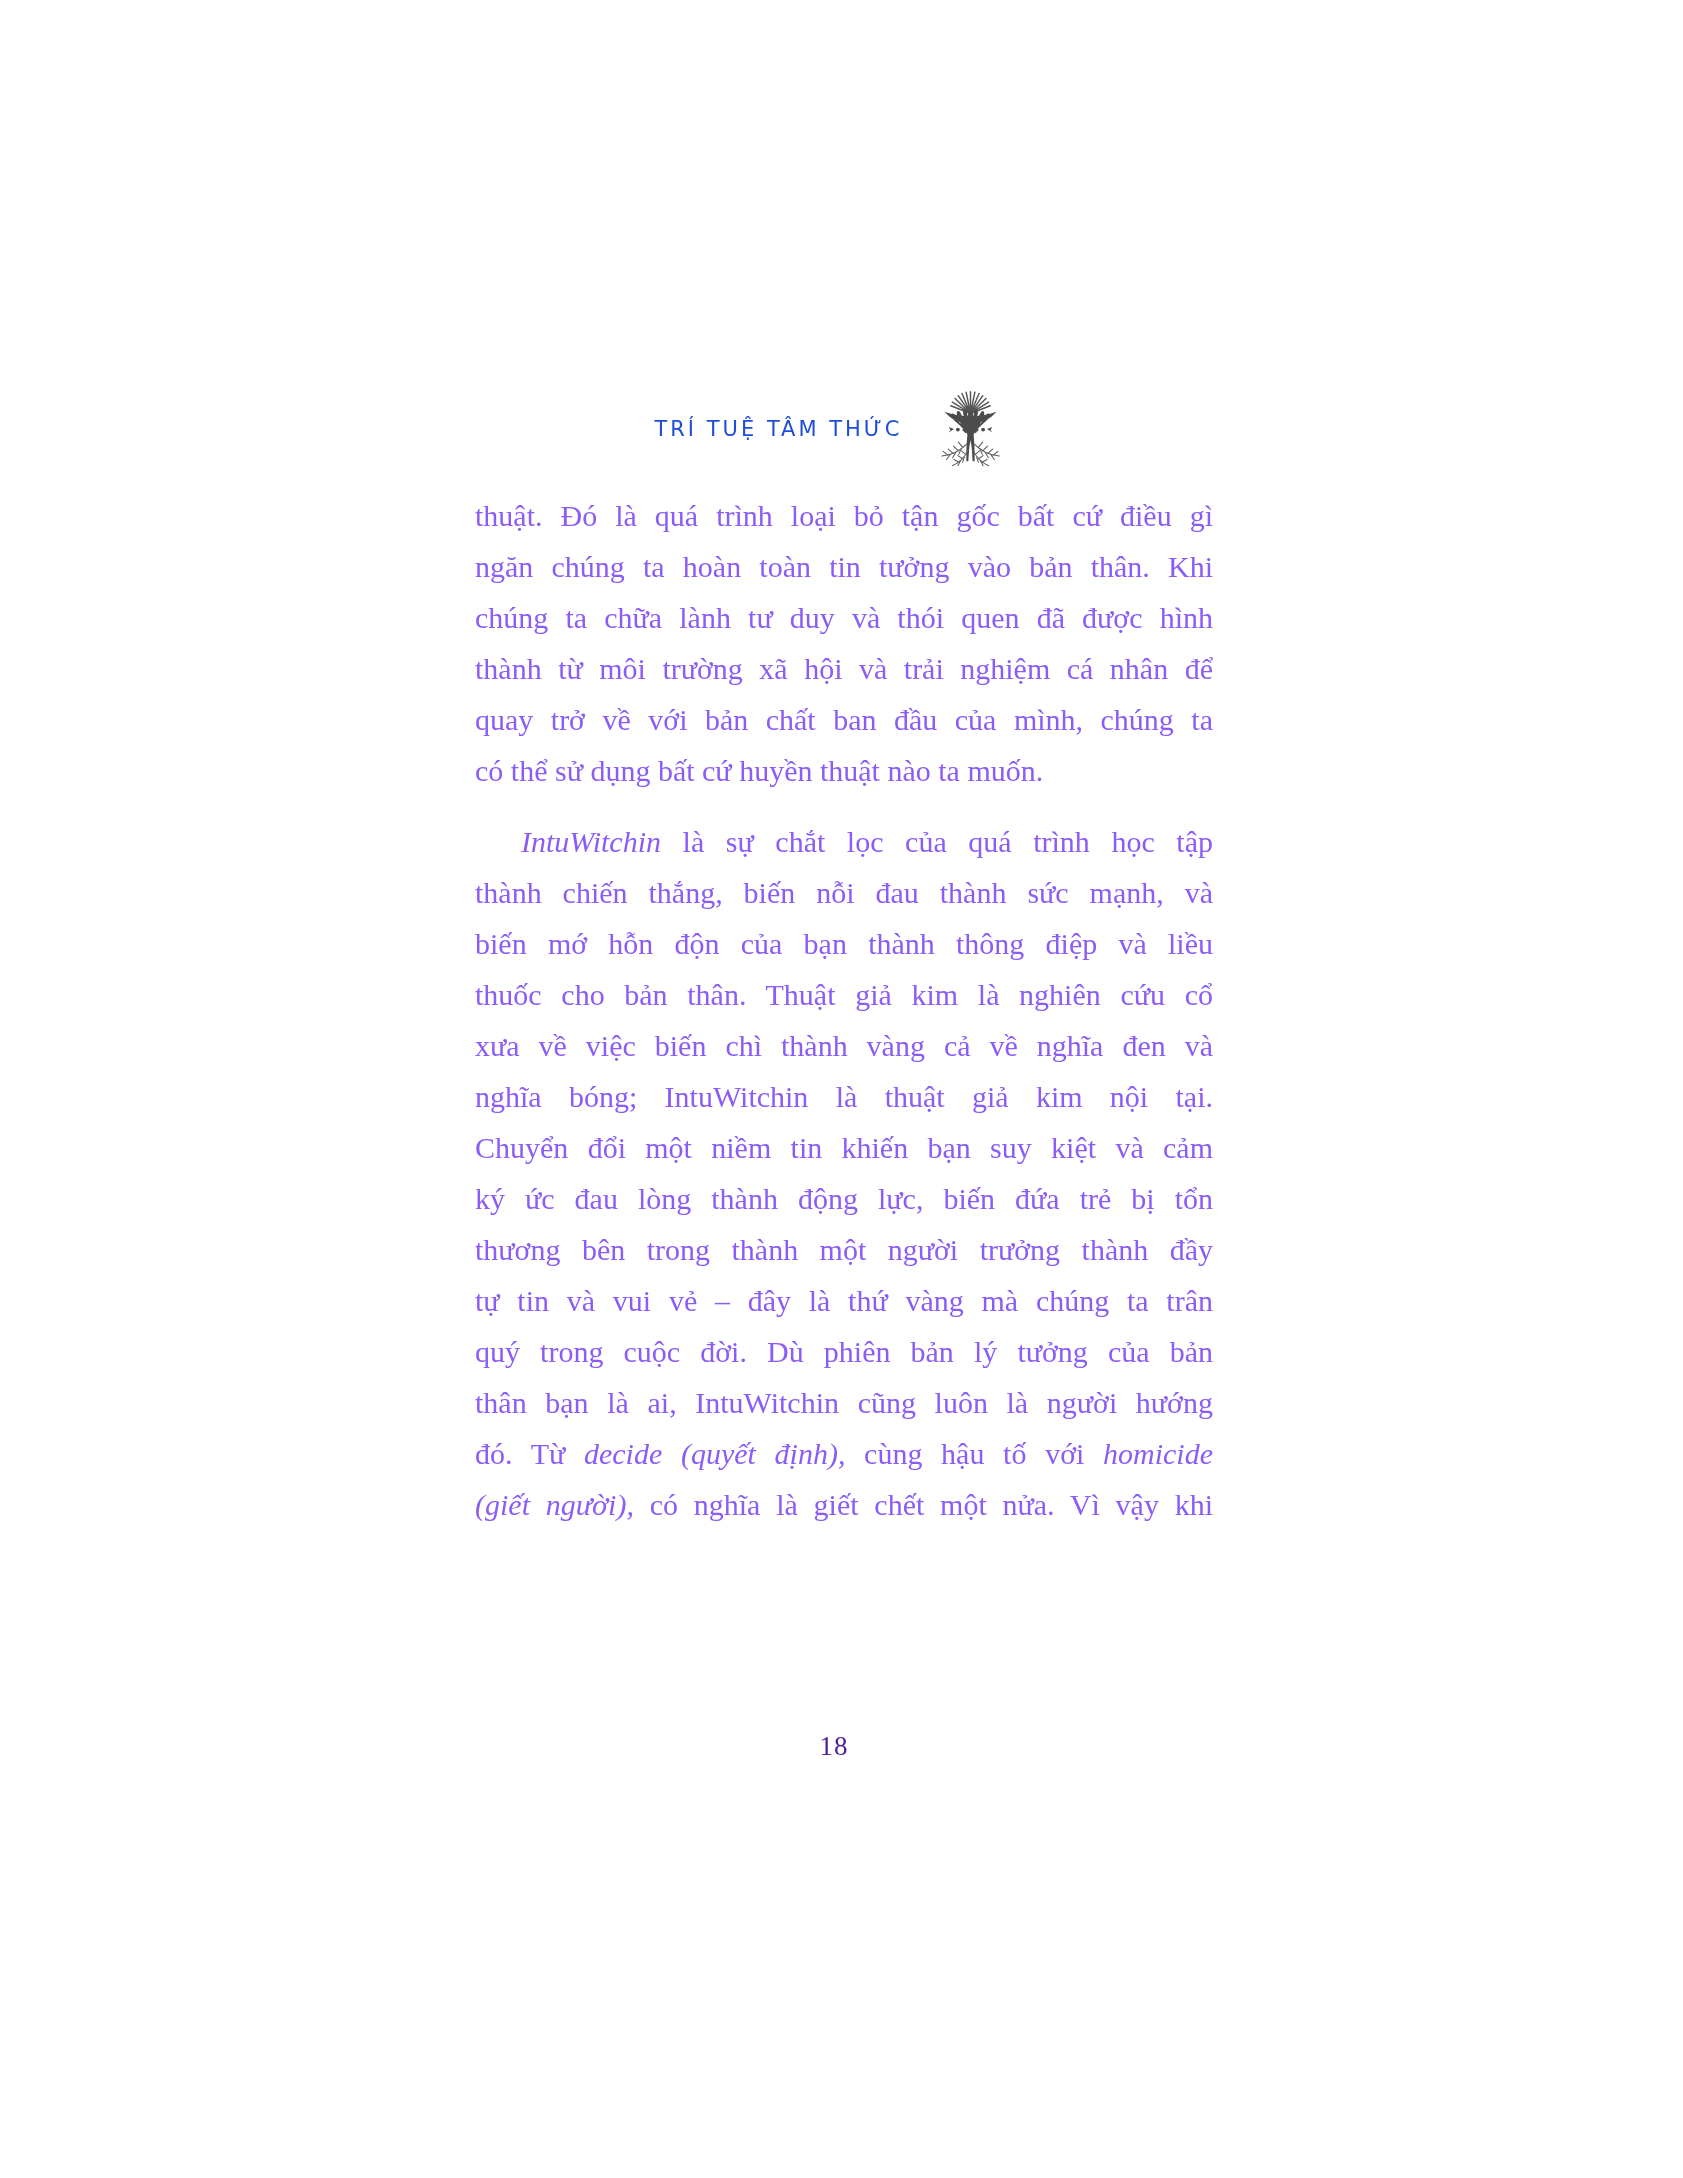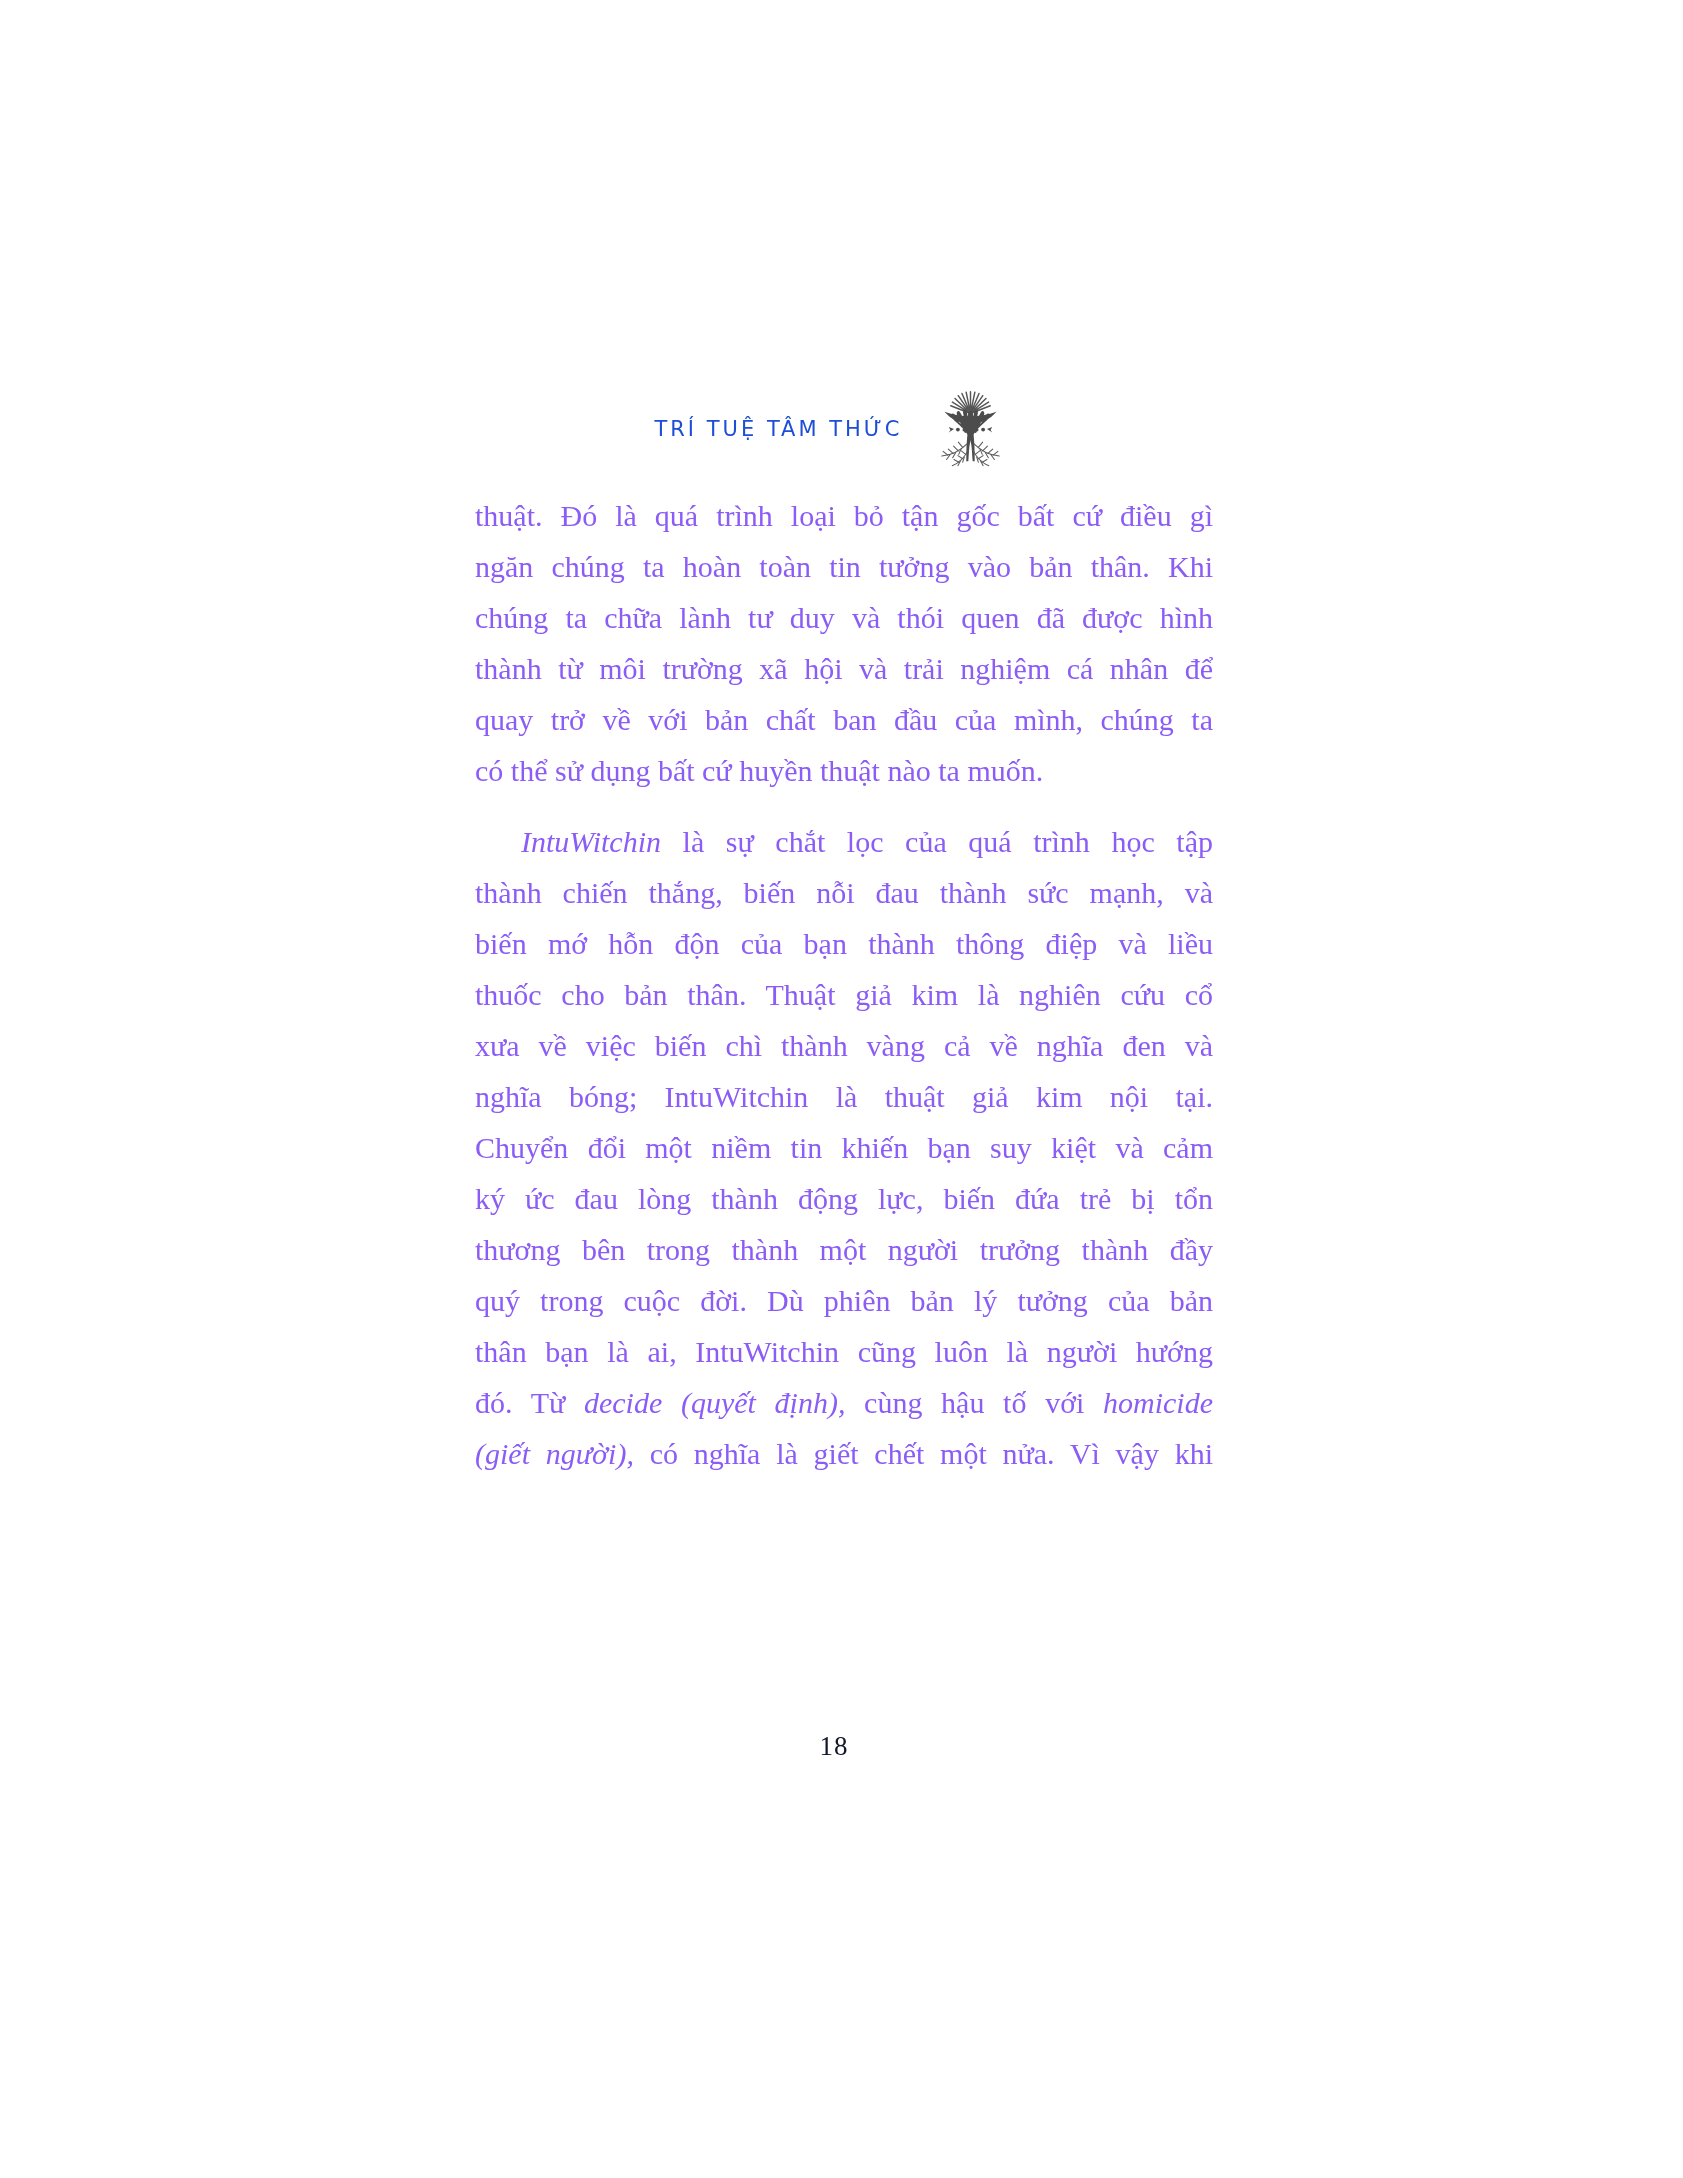--- a/index.html
+++ b/index.html
@@ -35,21 +35,21 @@
   .para + .para { margin-top:20px; }
   .line { text-align:justify; text-align-last:justify; }
   .line.no-just { text-align-last:left; }
   .line.indent { padding-left:46px; }
   .it { font-style:italic; }
   .page-num {
     position:absolute;
     top:1731px; left:465px; width:738px;
     text-align:center;
     font-size:27px;
-    color:#0f172a;
+    color:#4c1d95;
     letter-spacing:1px;
   }
 </style>
 </head>
 <body>
 
 <div class="page">
 
   <div class="header">
     <span class="title">TRÍ TUỆ TÂM THỨC</span>
@@ -114,20 +114,21 @@
       <div class="para">
         <div class="line indent"><span class="it">IntuWitchin</span><span> là sự chắt lọc của quá trình học tập</span></div>
         <div class="line"><span>thành chiến thắng, biến nỗi đau thành sức mạnh, và</span></div>
         <div class="line"><span>biến mớ hỗn độn của bạn thành thông điệp và liều</span></div>
         <div class="line"><span>thuốc cho bản thân. Thuật giả kim là nghiên cứu cổ</span></div>
         <div class="line"><span>xưa về việc biến chì thành vàng cả về nghĩa đen và</span></div>
         <div class="line"><span>nghĩa bóng; IntuWitchin là thuật giả kim nội tại.</span></div>
         <div class="line"><span>Chuyển đổi một niềm tin khiến bạn suy kiệt và cảm</span></div>
         <div class="line"><span>ký ức đau lòng thành động lực, biến đứa trẻ bị tổn</span></div>
         <div class="line"><span>thương bên trong thành một người trưởng thành đầy</span></div>
+        <div class="line"><span>tự tin và vui vẻ – đây là thứ vàng mà chúng ta trân</span></div>
         <div class="line"><span>quý trong cuộc đời. Dù phiên bản lý tưởng của bản</span></div>
         <div class="line"><span>thân bạn là ai, IntuWitchin cũng luôn là người hướng</span></div>
         <div class="line"><span>đó. Từ </span><span class="it">decide (quyết định),</span><span> cùng hậu tố với </span><span class="it">homicide</span></div>
         <div class="line"><span class="it">(giết người),</span><span> có nghĩa là giết chết một nửa. Vì vậy khi</span></div>
       </div>
     </div>
 
   <div class="page-num">18</div>
 
 </div>

